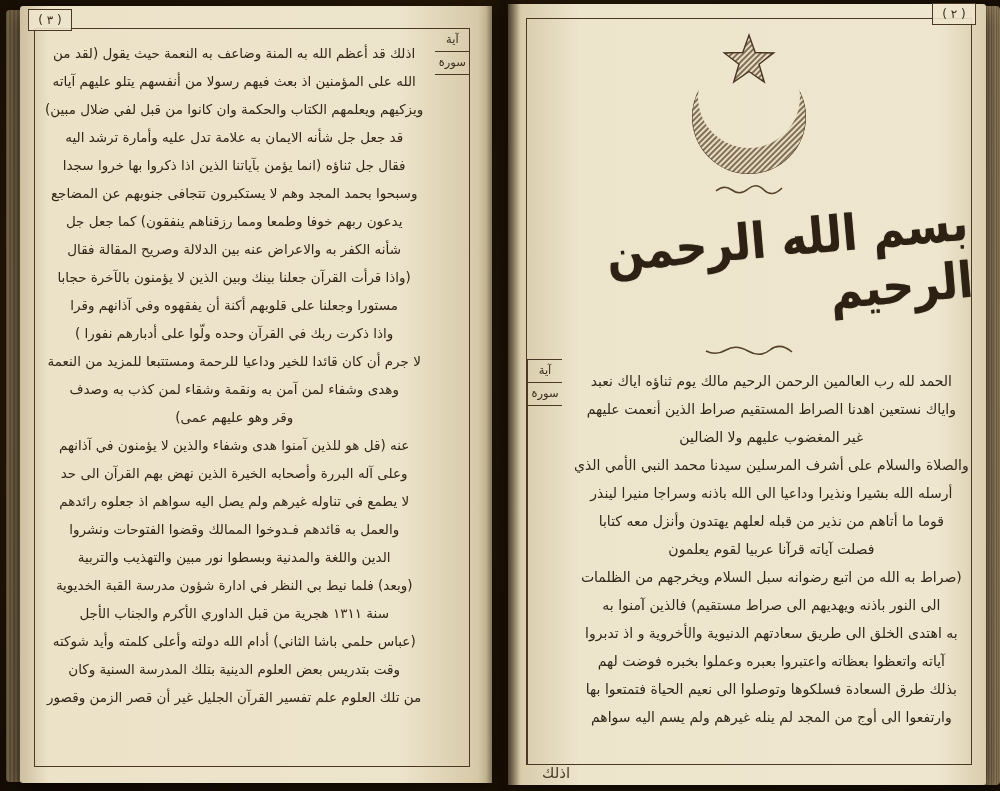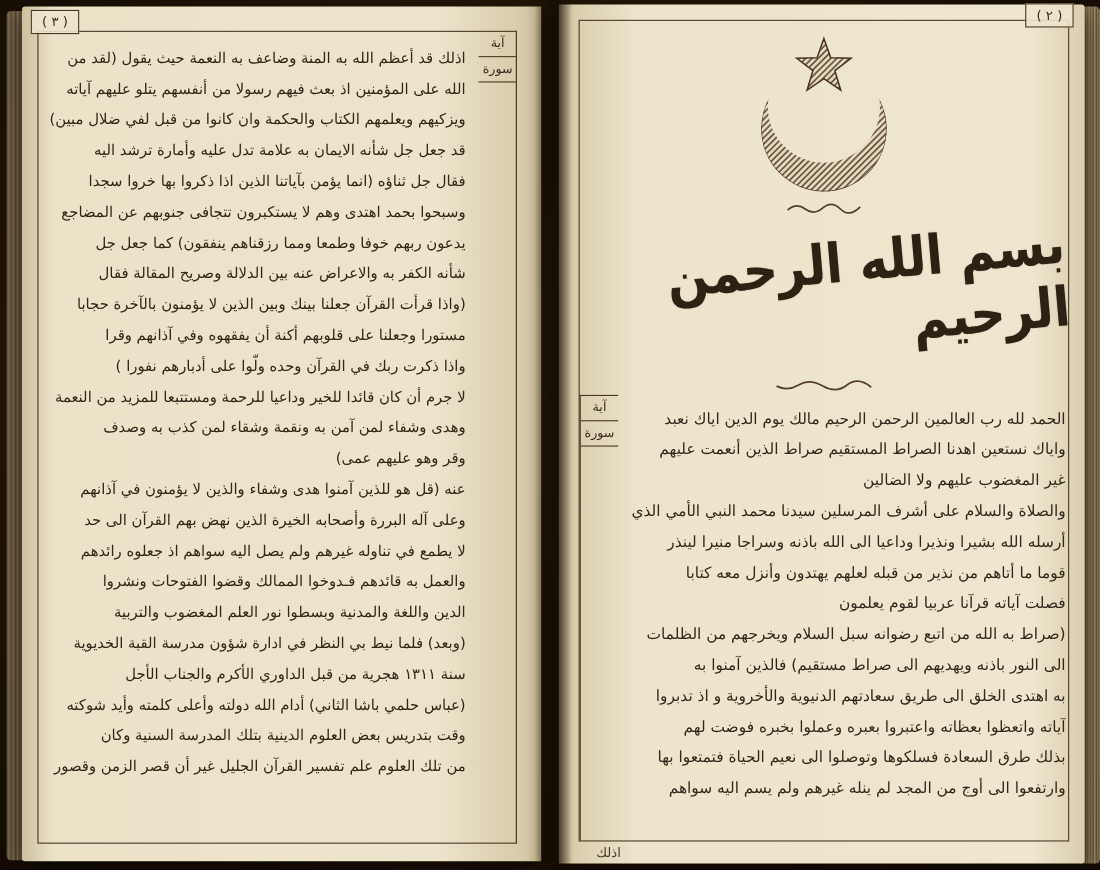--- a/index.html
+++ b/index.html
@@ -55,21 +55,21 @@
   .margin-col{
     width:34px;flex:0 0 34px;display:flex;flex-direction:column;align-items:stretch;
     font-size:11.5px;text-align:center;color:#3a2c1c;
   }
   .page-left .margin-col{border-left:1px solid #4a3724;order:2;border-left:none;border-right:1px solid #4a3724;}
   .m-cell{border-bottom:1px solid #4a3724;padding:4px 1px;line-height:1.2;}
   
   .text-area{flex:1 1 auto;padding:10px 12px 8px 10px;direction:rtl;}
   .line{
     height:28px;line-height:28px;font-size:13.5px;white-space:nowrap;overflow:hidden;
-    text-align:right;color:#342718;letter-spacing:.2px;
+    text-align:center;color:#342718;letter-spacing:.2px;
   }
   .page-right .line{font-size:14px;color:#32271a;}
   
   .emblem-wrap{flex:0 0 auto;display:flex;justify-content:center;padding-top:12px;}
   .ornament{flex:0 0 auto;display:flex;justify-content:center;padding:2px 0;}
   .basmala-wrap{
     flex:0 0 auto;height:146px;display:flex;align-items:center;justify-content:center;
   }
   .basmala{
     font-size:44px;font-weight:bold;color:#2d2114;direction:rtl;
@@ -78,21 +78,21 @@
   }
   .text-region{flex:1 1 auto;display:flex;flex-direction:row;min-height:0;}
   .page-right .text-region .text-area{order:2;padding:8px 10px 6px 12px;}
   
   .page-right .text-region{direction:ltr;}
   .page-right .text-region .col-right{
     width:34px;flex:0 0 34px;border-left:1px solid #4a3724;border-top:1px solid #4a3724;
     display:flex;flex-direction:column;font-size:11.5px;text-align:center;color:#3a2c1c;
   }
   .catchword{
-    position:absolute;left:34px;bottom:3px;font-size:12px;color:#4a3a28;direction:rtl;
+    position:absolute;left:34px;bottom:3px;font-size:15px;color:#4a3a28;direction:rtl;
   }
 </style>
 </head>
 <body>
 
 <div class="stage">
 
   <div class="back-edge"></div>
   <div class="fore-edge"></div>
 
@@ -102,34 +102,34 @@
       <div class="margin-col">
         <div class="m-cell">آية</div>
         <div class="m-cell">سورة</div>
       </div>
       <div class="text-area">
           <div class="line">اذلك قد أعظم الله به المنة  وضاعف به النعمة  حيث يقول (لقد من</div>
           <div class="line">الله على المؤمنين اذ بعث فيهم رسولا من أنفسهم يتلو عليهم آياته</div>
           <div class="line">ويزكيهم ويعلمهم الكتاب والحكمة وان كانوا من قبل لفي ضلال مبين)</div>
           <div class="line">قد جعل جل شأنه الايمان به علامة تدل عليه   وأمارة ترشد اليه</div>
           <div class="line">فقال جل ثناؤه  (انما يؤمن بآياتنا الذين اذا ذكروا بها خروا سجدا</div>
-          <div class="line">وسبحوا بحمد اهتدى وهم لا يستكبرون  تتجافى جنوبهم عن المضاجع</div>
+          <div class="line">وسبحوا بحمد المجد وهم لا يستكبرون  تتجافى جنوبهم عن المضاجع</div>
           <div class="line">يدعون ربهم خوفا وطمعا   ومما رزقناهم ينفقون)   كما جعل جل</div>
           <div class="line">شأنه الكفر به والاعراض عنه بين الدلالة  وصريح المقالة  فقال</div>
           <div class="line">(واذا قرأت القرآن جعلنا بينك وبين الذين لا يؤمنون بالآخرة حجابا</div>
           <div class="line">مستورا  وجعلنا على قلوبهم أكنة أن يفقهوه وفي آذانهم وقرا</div>
           <div class="line">واذا ذكرت ربك في القرآن وحده ولّوا على أدبارهم نفورا )</div>
           <div class="line">لا جرم أن كان قائدا للخير  وداعيا للرحمة  ومستتبعا للمزيد من النعمة</div>
           <div class="line">وهدى وشفاء لمن آمن به   ونقمة وشقاء لمن كذب به   وصدف</div>
           <div class="line">وقر وهو عليهم عمى)</div>
           <div class="line">عنه  (قل هو للذين آمنوا هدى وشفاء  والذين لا يؤمنون في آذانهم</div>
           <div class="line">وعلى آله البررة  وأصحابه الخيرة   الذين نهض بهم القرآن الى حد</div>
           <div class="line">لا يطمع في تناوله غيرهم  ولم يصل اليه سواهم   اذ جعلوه رائدهم</div>
           <div class="line">والعمل به قائدهم   فـدوخوا الممالك   وقضوا الفتوحات  ونشروا</div>
-          <div class="line">الدين واللغة والمدنية   وبسطوا نور العلم المغضوب والتربية</div>
+          <div class="line">الدين واللغة والمدنية   وبسطوا نور مبين والتهذيب والتربية</div>
           <div class="line">(وبعد)  فلما نيط بي النظر في ادارة شؤون مدرسة القبة الخديوية</div>
           <div class="line">سنة ١٣١١ هجرية  من قبل الداوري الأكرم  والجناب الأجل</div>
           <div class="line">(عباس حلمي باشا الثاني)  أدام الله دولته  وأعلى كلمته  وأيد شوكته</div>
           <div class="line">وقت بتدريس بعض العلوم الدينية  بتلك المدرسة السنية   وكان</div>
           <div class="line">من تلك العلوم علم تفسير القرآن الجليل   غير أن قصر الزمن وقصور</div>
         </div>
     </div>
   </div>
 
   <div class="page page-right">
@@ -168,21 +168,21 @@
       </div>
 
       <div class="ornament">
         <svg width="90" height="12" viewBox="0 0 90 12">
             <path d="M2,6 Q12,11 22,5 T44,6 T66,5 T88,7" fill="none" stroke="#55402a" stroke-width="1.6"></path>
           </svg>
       </div>
 
       <div class="text-region">
         <div class="text-area">
-            <div class="line">الحمد لله رب العالمين  الرحمن الرحيم  مالك يوم الدين  اياك نعبد</div>
+            <div class="line">الحمد لله رب العالمين  الرحمن الرحيم  مالك يوم ثناؤه  اياك نعبد</div>
             <div class="line">واياك نستعين  اهدنا الصراط المستقيم  صراط الذين أنعمت عليهم</div>
             <div class="line">غير المغضوب عليهم ولا الضالين</div>
             <div class="line">والصلاة والسلام على أشرف المرسلين سيدنا محمد النبي الأمي الذي</div>
             <div class="line">أرسله الله بشيرا ونذيرا   وداعيا الى الله باذنه وسراجا منيرا   لينذر</div>
             <div class="line">قوما ما أتاهم من نذير من قبله لعلهم يهتدون   وأنزل معه كتابا</div>
             <div class="line">فصلت آياته قرآنا عربيا لقوم يعلمون</div>
             <div class="line">(صراط به الله من اتبع رضوانه سبل السلام ويخرجهم من الظلمات</div>
             <div class="line">الى النور باذنه ويهديهم الى صراط مستقيم)   فالذين آمنوا به</div>
             <div class="line">به اهتدى الخلق الى طريق سعادتهم الدنيوية والأخروية و اذ تدبروا</div>
             <div class="line">آياته واتعظوا بعظاته واعتبروا بعبره وعملوا بخبره  فوضت لهم</div>

